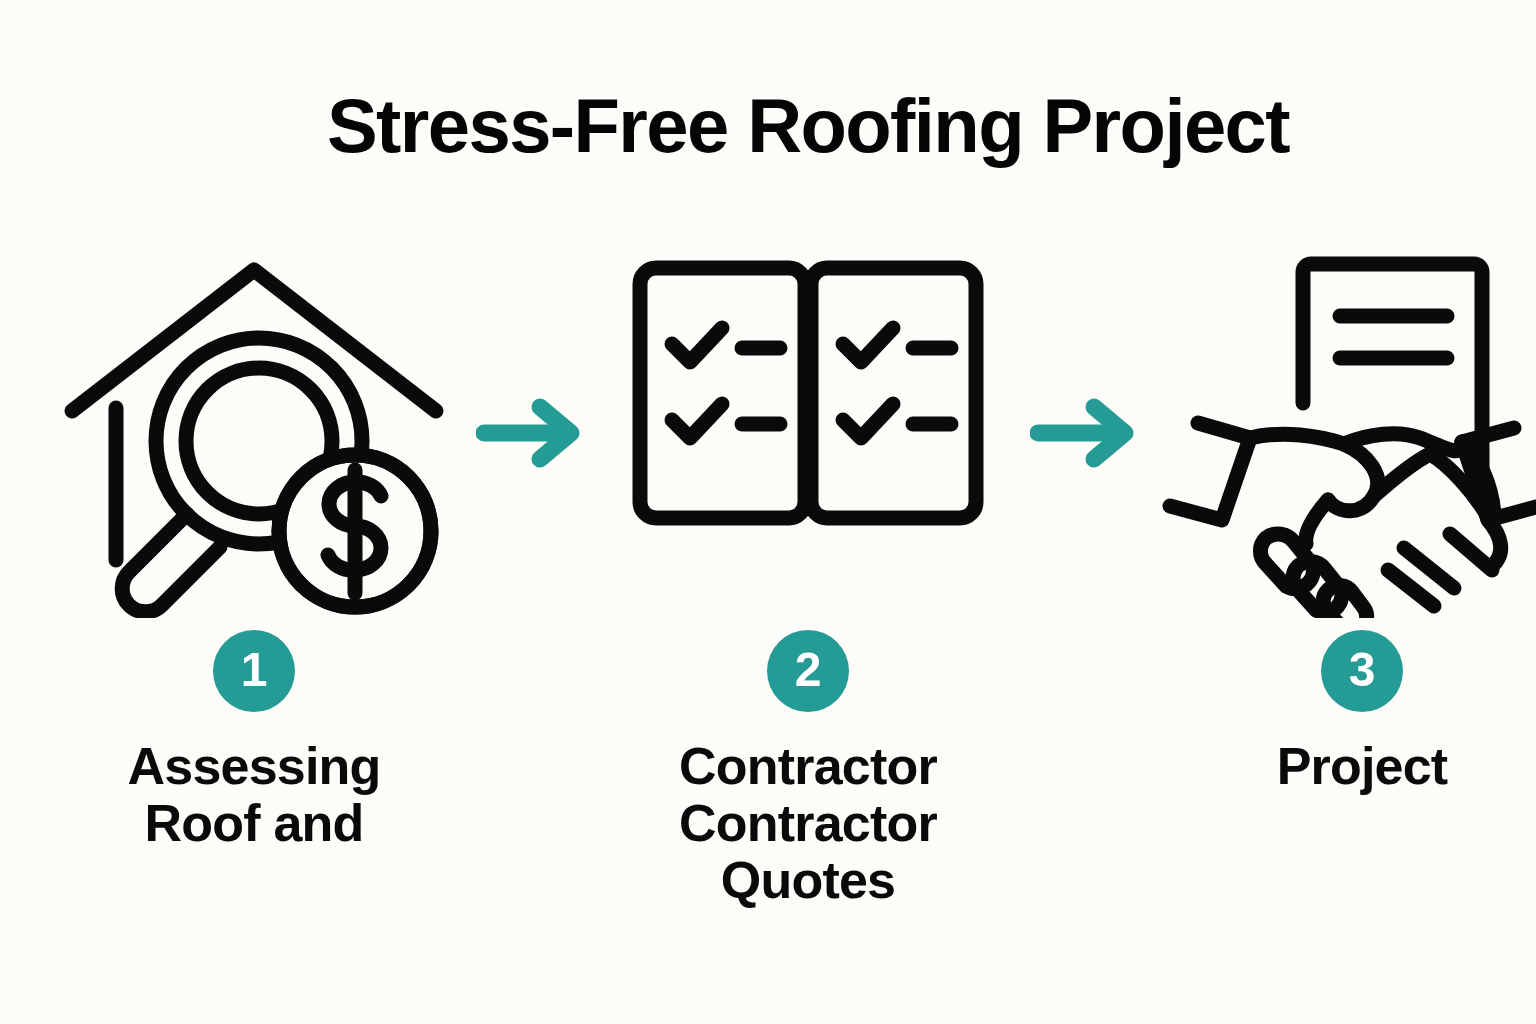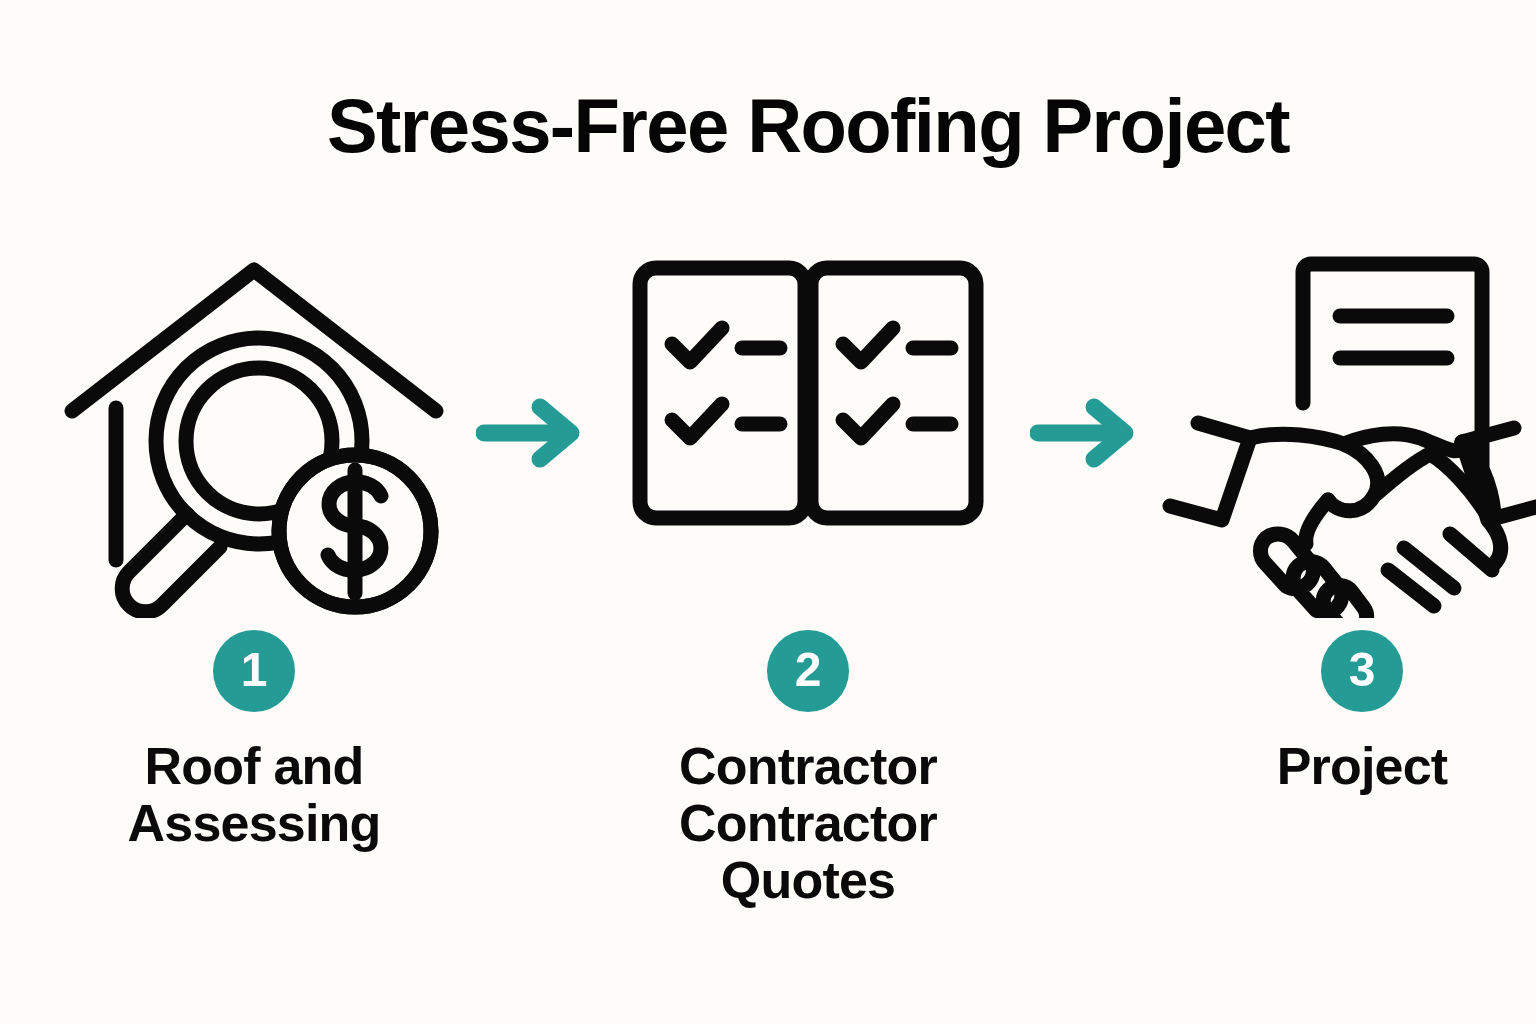--- a/index.html
+++ b/index.html
@@ -129,22 +129,22 @@
 
           <circle cx="301" cy="283" r="76" fill="#FDFCF8"></circle>
           <circle cx="301" cy="283" r="76"></circle>
 
           <path d="M327 248 a26 22 0 0 0 -26 -14 a26 22 0 0 0 0 44 a26 22 0 0 1 0 44 a26 22 0 0 1 -27 -15"></path>
           <path d="M301 222 L301 345"></path>
         </svg>
       </div>
       <div class="badge">1</div>
       <div class="step-label">
+        <div>Assessing</div>
         <div>Roof and</div>
-        <div>Assessing</div>
       </div>
     </div>
 
     <div class="arrow">
       <svg width="110" height="80" viewBox="0 0 110 80" fill="none" stroke="#259B95" stroke-width="17" stroke-linecap="round" stroke-linejoin="round">
         <path d="M8 40 L88 40"></path>
         <path d="M64 14 L95 40 L64 66"></path>
       </svg>
     </div>
 

